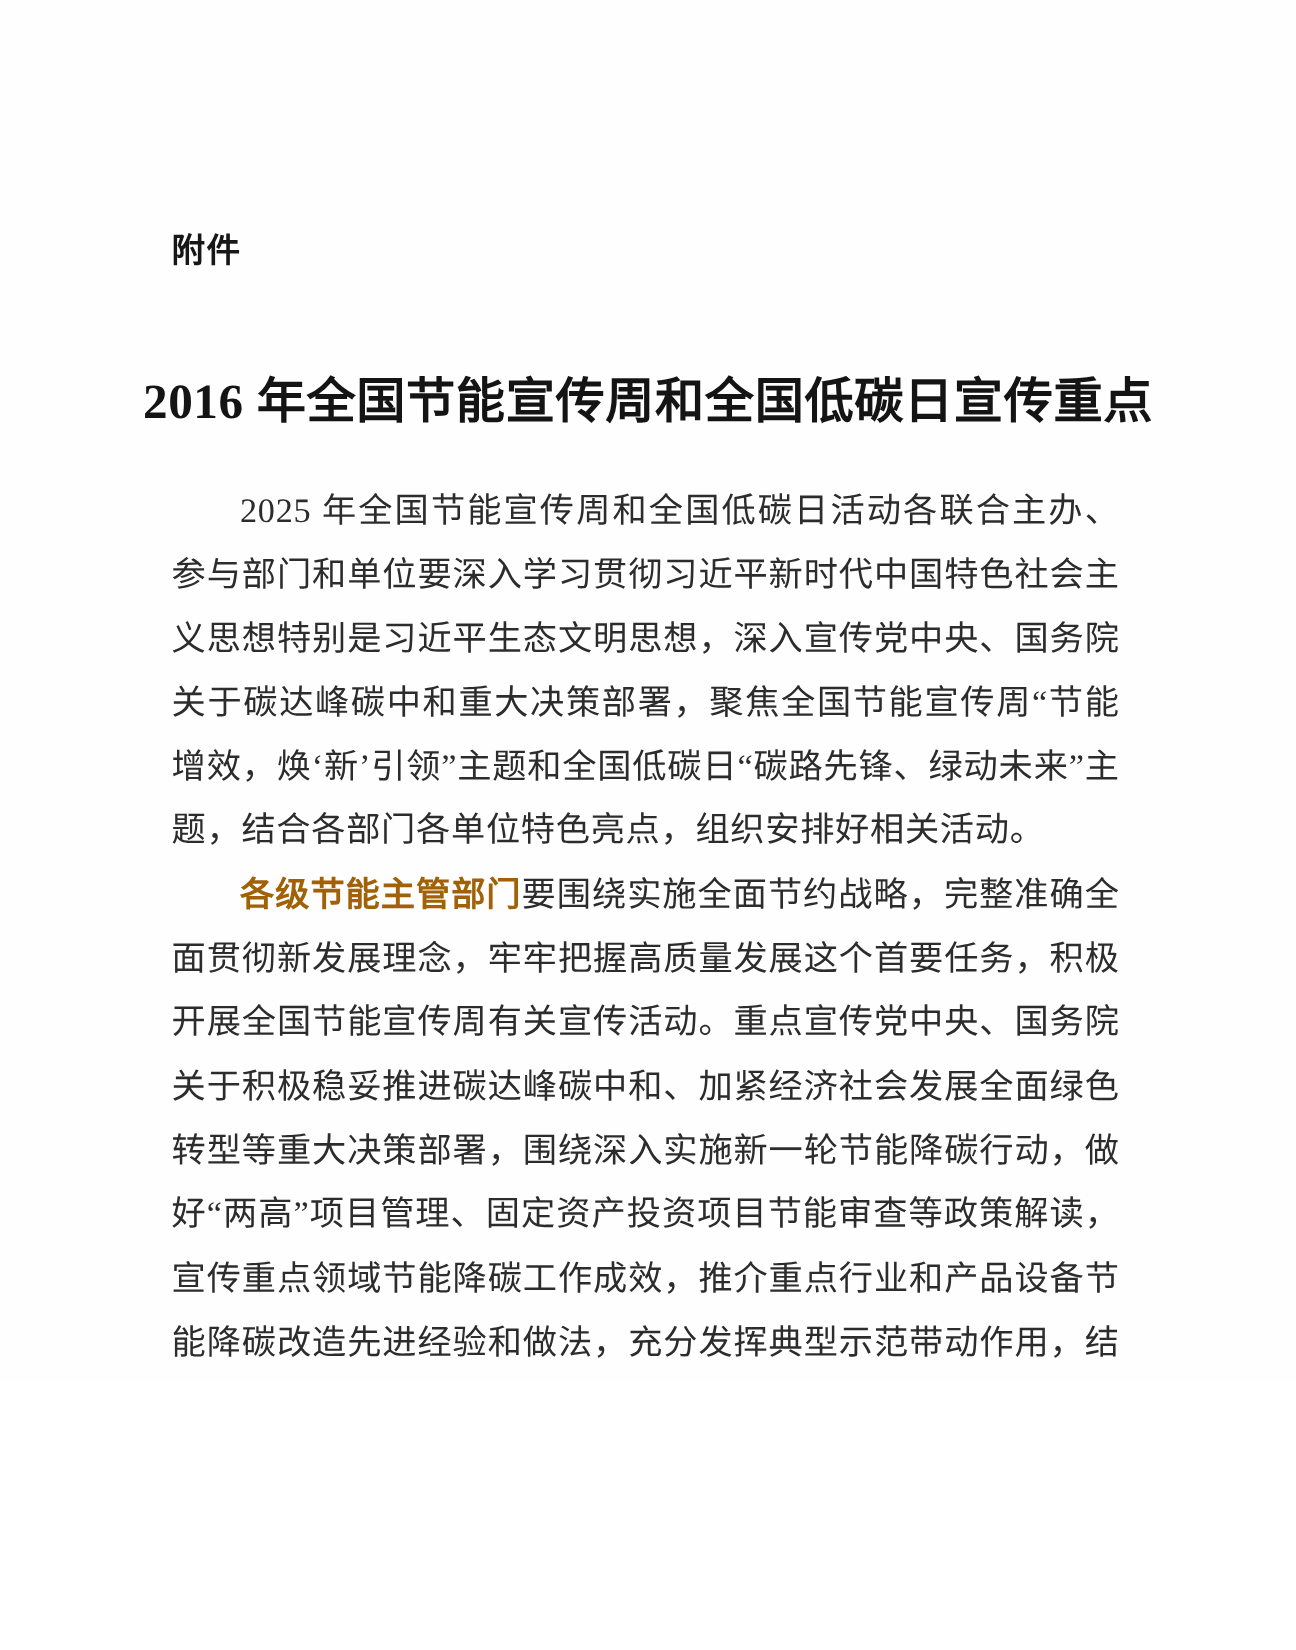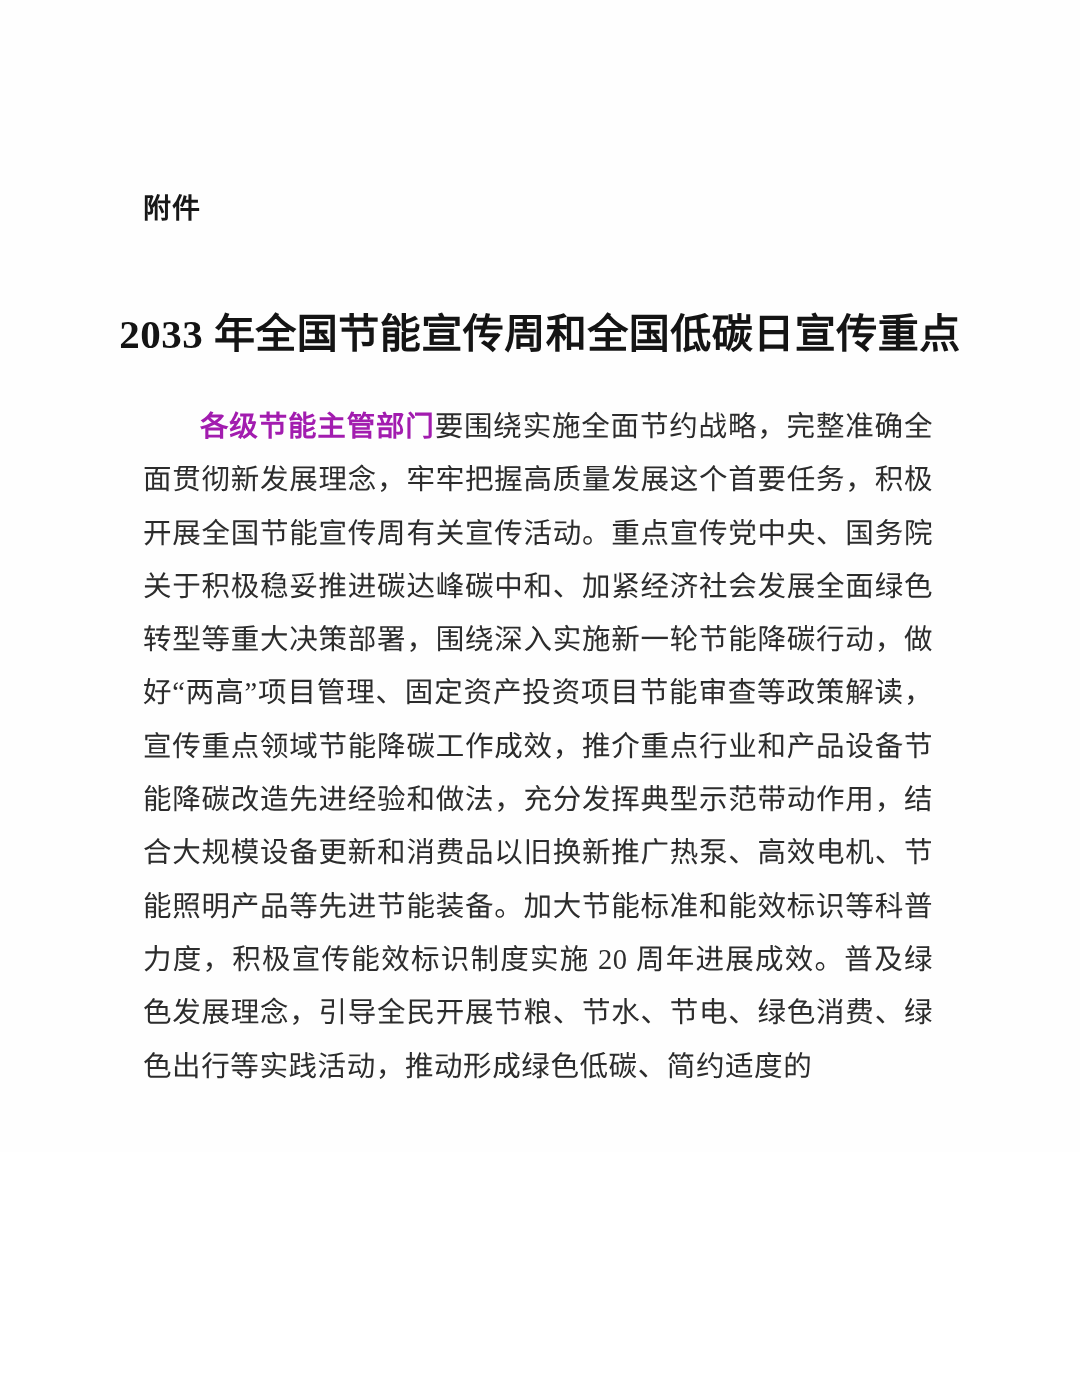--- a/index.html
+++ b/index.html
@@ -67,21 +67,21 @@
     text-align: justify;
     text-justify: inter-character;
     font-family: "Liberation Serif", "DejaVu Serif", serif;
     word-break: break-all;
   }
 
   .para + .para { margin-top: 0; }
 
   .para .lead {
     font-weight: 700;
-    color: #a21caf;
+    color: #a16207;
   }
 
   
   .watermark {
     position: absolute;
     left: 762px;
     top: 1316px;
     display: flex;
     align-items: center;
     gap: 9px;
@@ -106,24 +106,27 @@
     white-space: nowrap;
   }
 </style>
 </head>
 <body>
 
 <div class="page">
 
   <div class="attachment-label">附件</div>
 
-  <h1 class="doc-title">2033 年全国节能宣传周和全国低碳日宣传重点</h1>
+  <h1 class="doc-title">2016 年全国节能宣传周和全国低碳日宣传重点</h1>
 
   <div class="body-col">
 
+    <p class="para">
+      <span>2025 年全国节能宣传周和全国低碳日活动各联合主办、参与部门和单位要深入学习贯彻习近平新时代中国特色社会主义思想特别是习近平生态文明思想，深入宣传党中央、国务院关于碳达峰碳中和重大决策部署，聚焦全国节能宣传周“节能增效，焕‘新’引领”主题和全国低碳日“碳路先锋、绿动未来”主题，结合各部门各单位特色亮点，组织安排好相关活动。</span>
+    </p>
 
     <p class="para">
       <span class="lead">各级节能主管部门</span><span>要围绕实施全面节约战略，完整准确全面贯彻新发展理念，牢牢把握高质量发展这个首要任务，积极开展全国节能宣传周有关宣传活动。重点宣传党中央、国务院关于积极稳妥推进碳达峰碳中和、加紧经济社会发展全面绿色转型等重大决策部署，围绕深入实施新一轮节能降碳行动，做好“两高”项目管理、固定资产投资项目节能审查等政策解读，宣传重点领域节能降碳工作成效，推介重点行业和产品设备节能降碳改造先进经验和做法，充分发挥典型示范带动作用，结合大规模设备更新和消费品以旧换新推广热泵、高效电机、节能照明产品等先进节能装备。加大节能标准和能效标识等科普力度，积极宣传能效标识制度实施 20 周年进展成效。普及绿色发展理念，引导全民开展节粮、节水、节电、绿色消费、绿色出行等实践活动，推动形成绿色低碳、简约适度的</span>
     </p>
 
   </div>
 
 
 </div>
 

